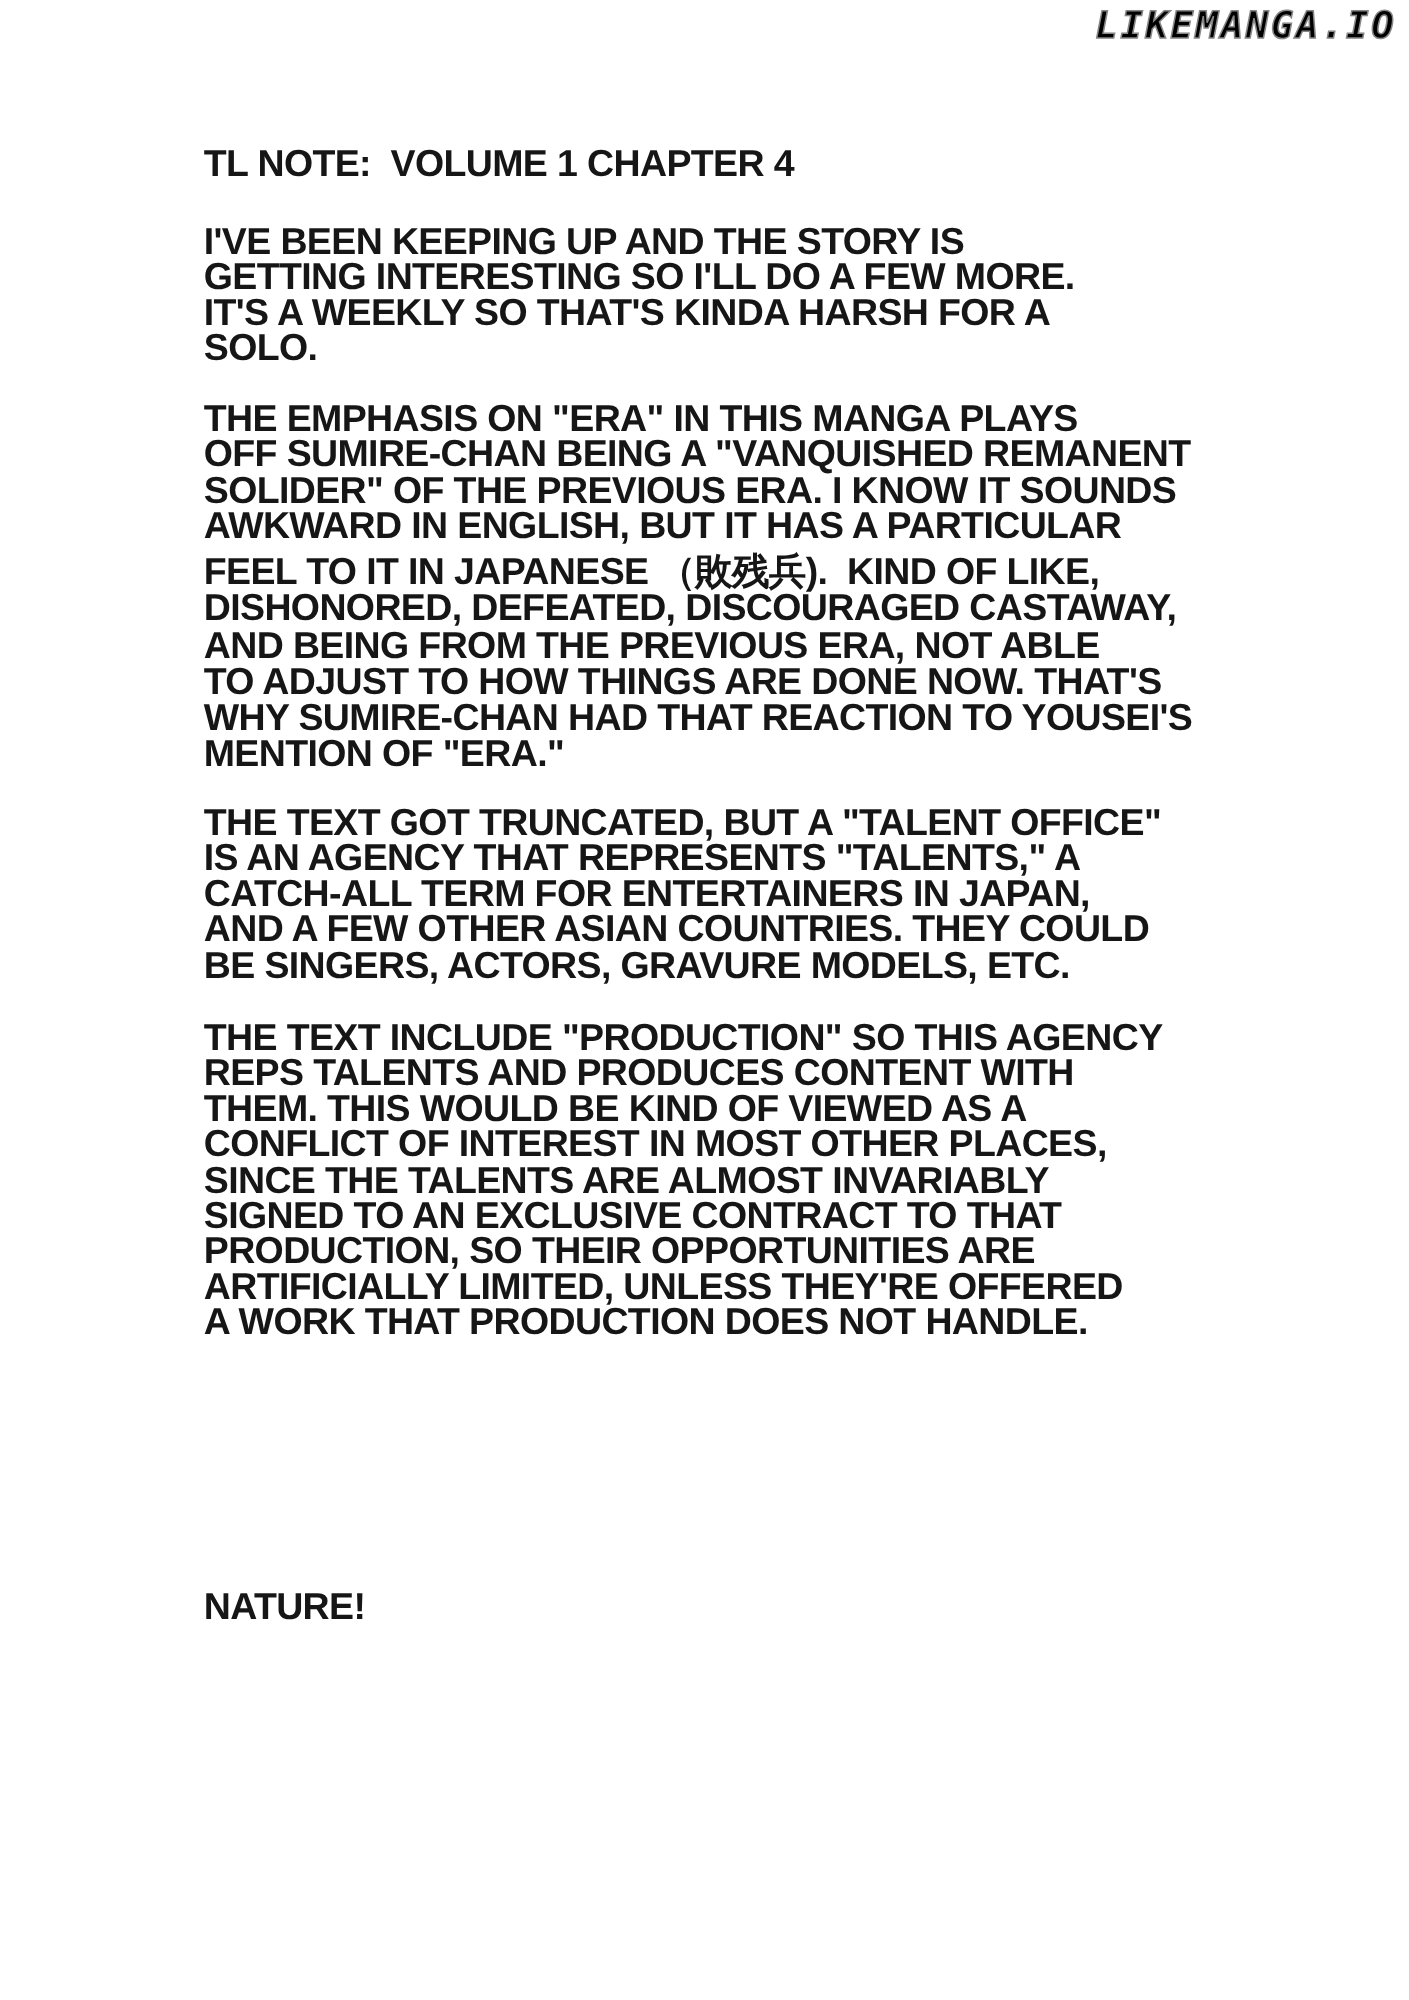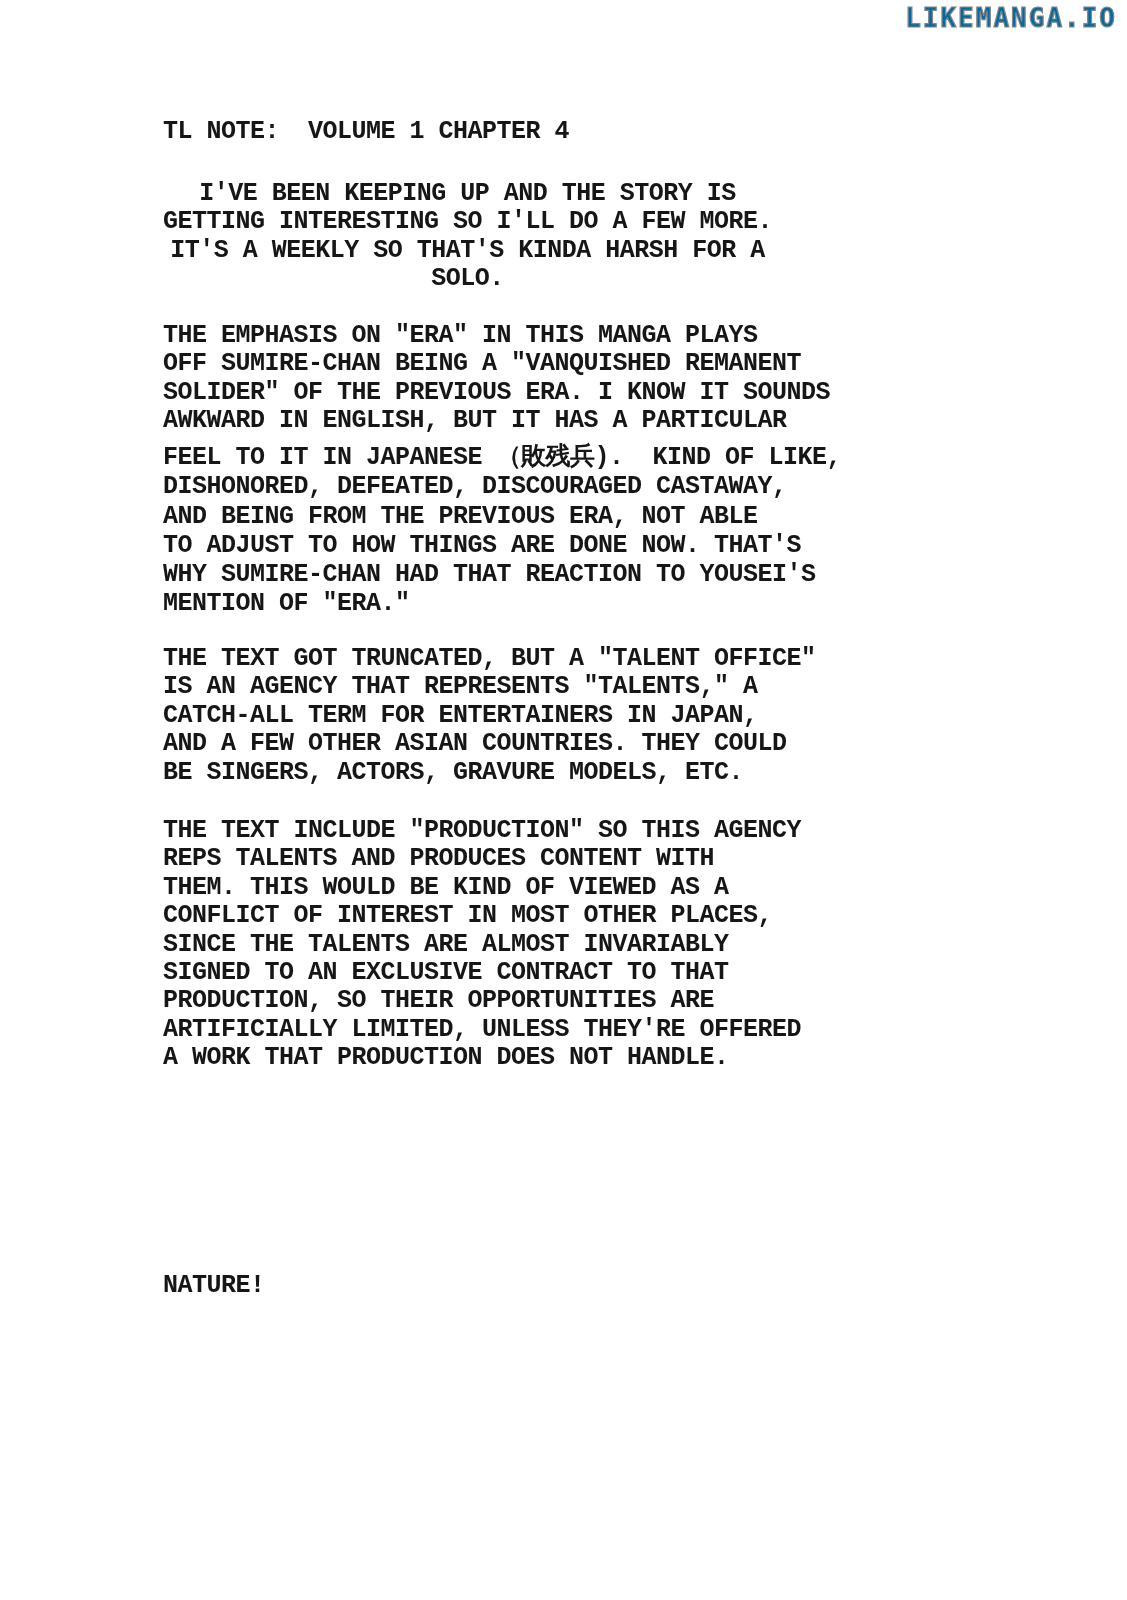--- a/index.html
+++ b/index.html
@@ -9,42 +9,43 @@
     height: 1600px;
     background: #ffffff;
     overflow: hidden;
   }
   .watermark {
     position: absolute;
     top: 3px;
     right: 10px;
     font-family: "DejaVu Sans Mono", monospace;
     font-weight: 700;
-    font-size: 26px;
+    font-style: italic;
+    font-size: 30px;
     letter-spacing: 2px;
-    color: #0369a1;
+    color: #000000;
     -webkit-text-stroke: 1.2px #878787;
     text-shadow: 0 0 1px #b5b5b5;
     white-space: pre;
   }
   .txt {
     position: absolute;
     left: 163px;
     margin: 0;
     white-space: pre;
-    font-family: Liberation Mono, monospace;
+    font-family: Liberation Sans, sans-serif;
     font-weight: 700;
-    font-size: 25px;
+    font-size: 30px;
     line-height: 28.4px;
     letter-spacing: -0.5px;
     color: #161616;
   }
   .lh-tall { line-height: 29.3px; }
   .t-title { top: 118px; }
-  .p0      { top: 180px; text-align: center; }
+  .p0      { top: 180px; }
   .p1a     { top: 322px; }
   .p1b     { top: 443px; }
   .p2      { top: 645px; }
   .p3      { top: 817px; }
   .p4      { top: 1102px; }
   .signoff { top: 1272px; }
 </style>
 </head>
 <body>
 

